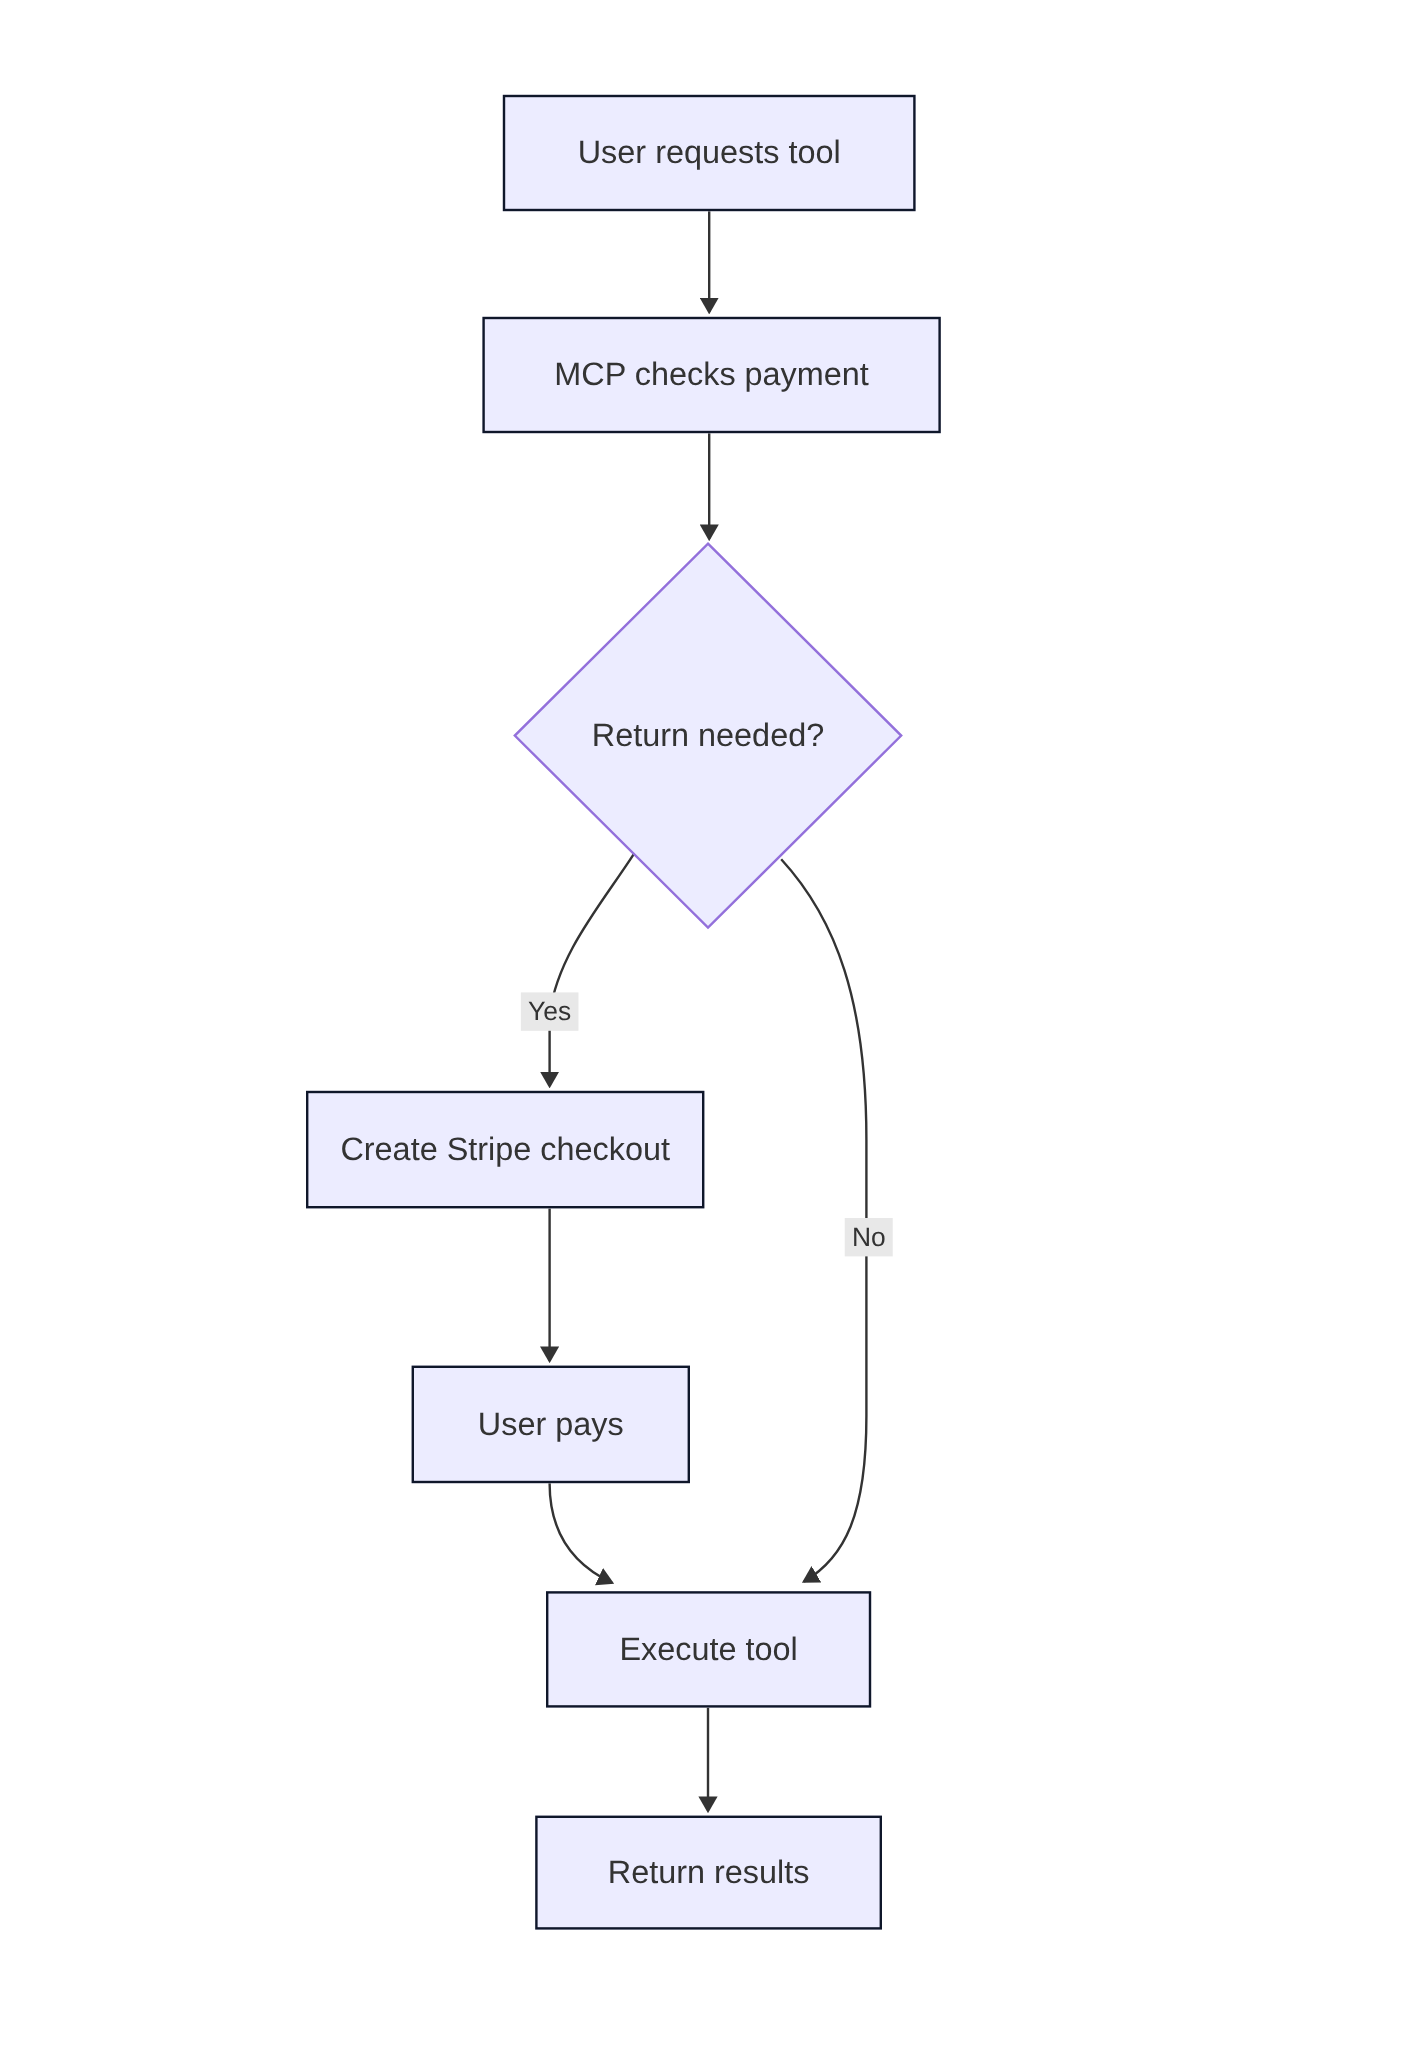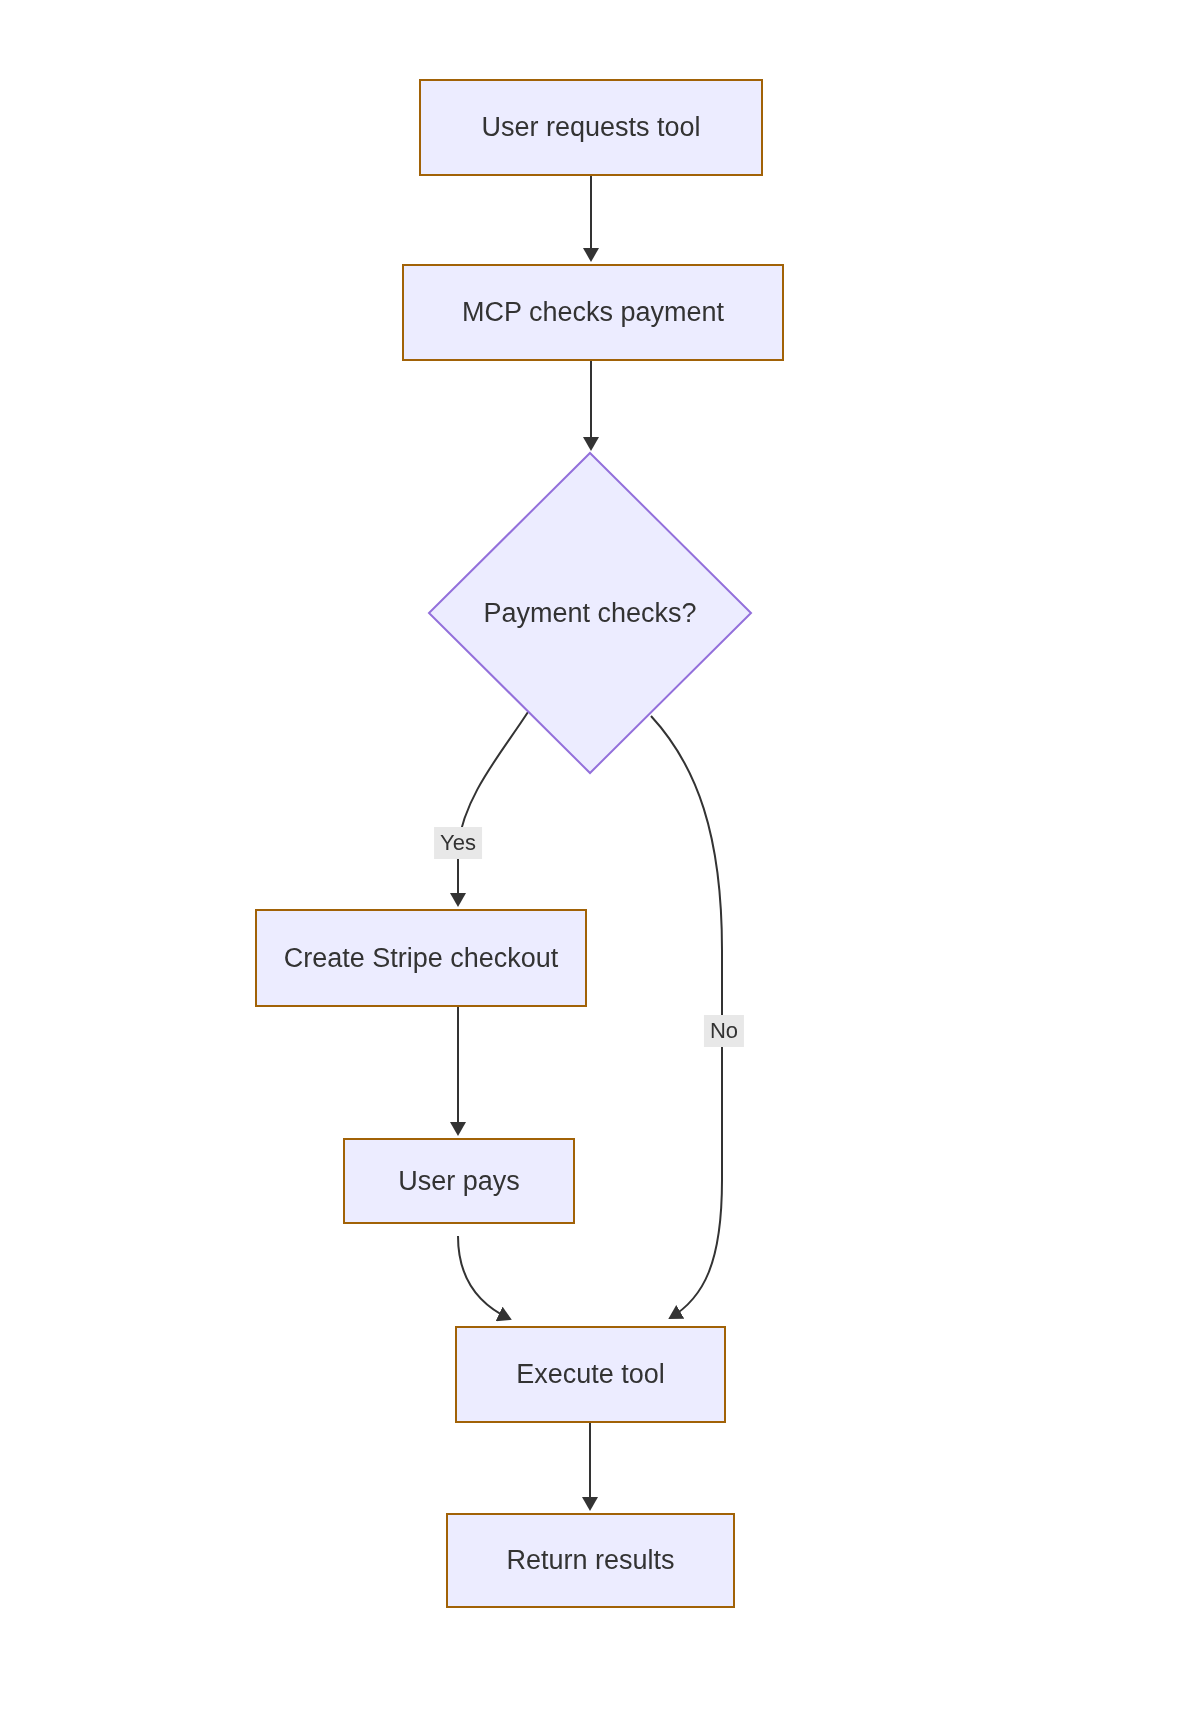--- a/index.html
+++ b/index.html
@@ -24,33 +24,33 @@
   }
   .edges-svg path.edge {
     stroke: #333333;
     stroke-width: 2;
     fill: none;
   }
   .node {
     position: absolute;
     box-sizing: border-box;
     background: #ECECFF;
-    border: 2px solid #a16207;
+    border: 2px solid #0f172a;
     display: flex;
     align-items: center;
     justify-content: center;
     font-size: 27px;
     color: #333333;
     text-align: center;
     white-space: nowrap;
   }
   .node-user-requests-tool   { left: 419px; top: 79px;   width: 344px; height: 97px; }
   .node-mcp-checks-payment   { left: 402px; top: 264px;  width: 382px; height: 97px; }
   .node-create-stripe-checkout { left: 255px; top: 909px; width: 332px; height: 98px; }
-  .node-user-pays            { left: 343px; top: 1138px; width: 232px; height: 86px; }
+  .node-user-pays            { left: 343px; top: 1138px; width: 232px; height: 98px; }
   .node-execute-tool         { left: 455px; top: 1326px; width: 271px; height: 97px; }
   .node-return-results       { left: 446px; top: 1513px; width: 289px; height: 95px; text-align: right; }
   .diamond-label {
     position: absolute;
     left: 590px;
     top: 613px;
     transform: translate(-50%, -50%);
     font-size: 27px;
     color: #333333;
     white-space: nowrap;
@@ -97,21 +97,21 @@
   </svg>
 
   <div class="node node-user-requests-tool">
     <span>User requests tool</span>
   </div>
 
   <div class="node node-mcp-checks-payment">
     <span>MCP checks payment</span>
   </div>
 
-  <div class="diamond-label">Payment checks?</div>
+  <div class="diamond-label">Return needed?</div>
 
   <div class="edge-label edge-label-yes">Yes</div>
 
   <div class="edge-label edge-label-no">No</div>
 
   <div class="node node-create-stripe-checkout">
     <span>Create Stripe checkout</span>
   </div>
 
   <div class="node node-user-pays">

